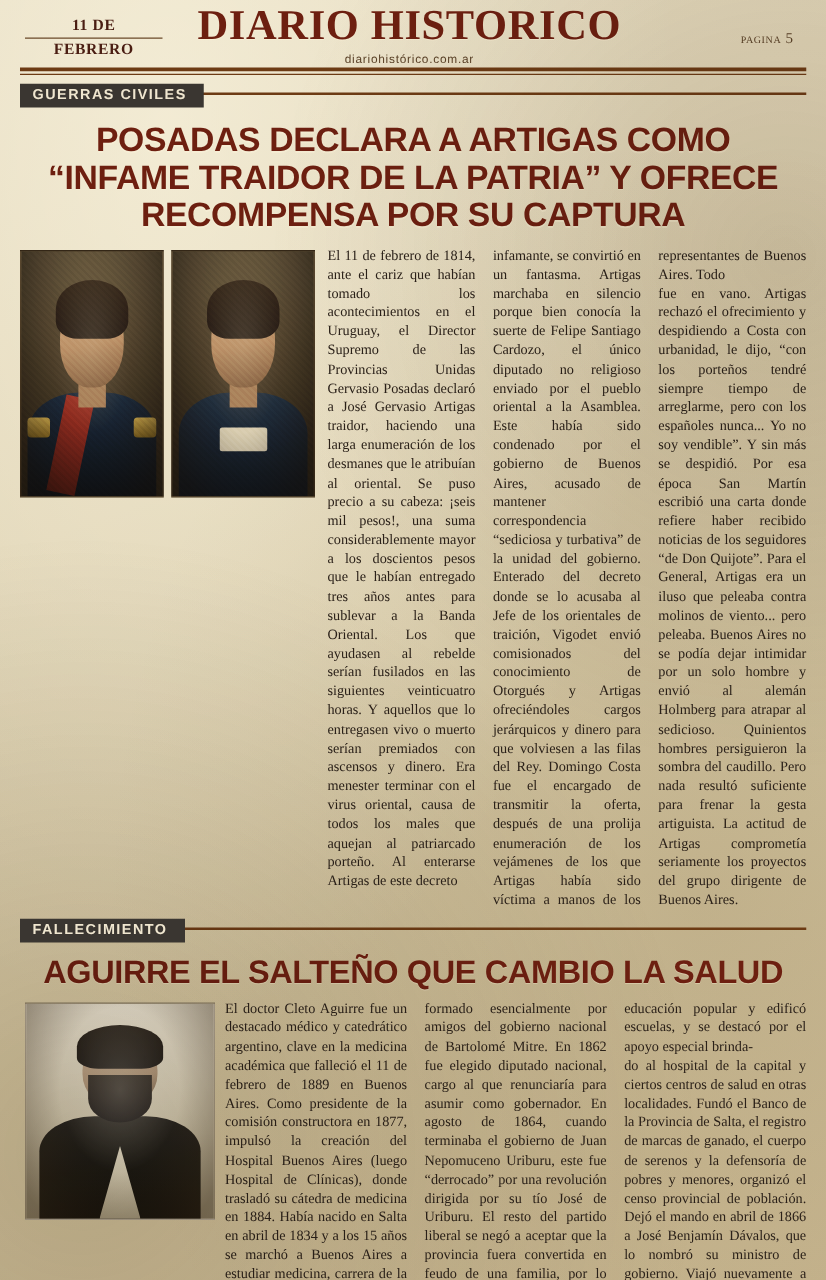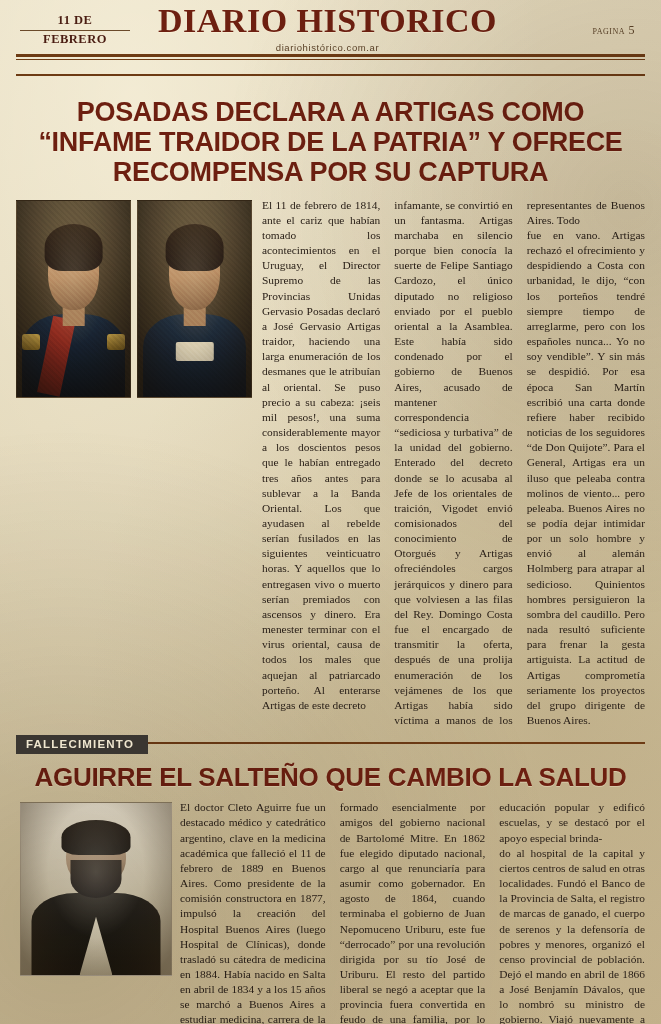--- a/index.html
+++ b/index.html
@@ -359,20 +359,21 @@
       <div class="paper-title">DIARIO HISTORICO</div>
       <div class="paper-url">diariohistórico.com.ar</div>
     </div>
     <div class="page-num">pagina 5</div>
   </div>
   <div class="rule-thick"></div>
   <div class="rule-thin"></div>
 
   <div class="section-banner">
     <div class="bar"></div>
+    <span class="label">GUERRAS CIVILES</span>
   </div>
 
   <div class="headline">POSADAS DECLARA A ARTIGAS COMO “INFAME TRAIDOR DE LA PATRIA” Y OFRECE RECOMPENSA POR SU CAPTURA</div>
 
   <div class="article">
     <div class="figure">
       <div class="portrait-pair">
         <div class="portrait artigas">
           <div class="torso"></div>
           <div class="sash"></div>

